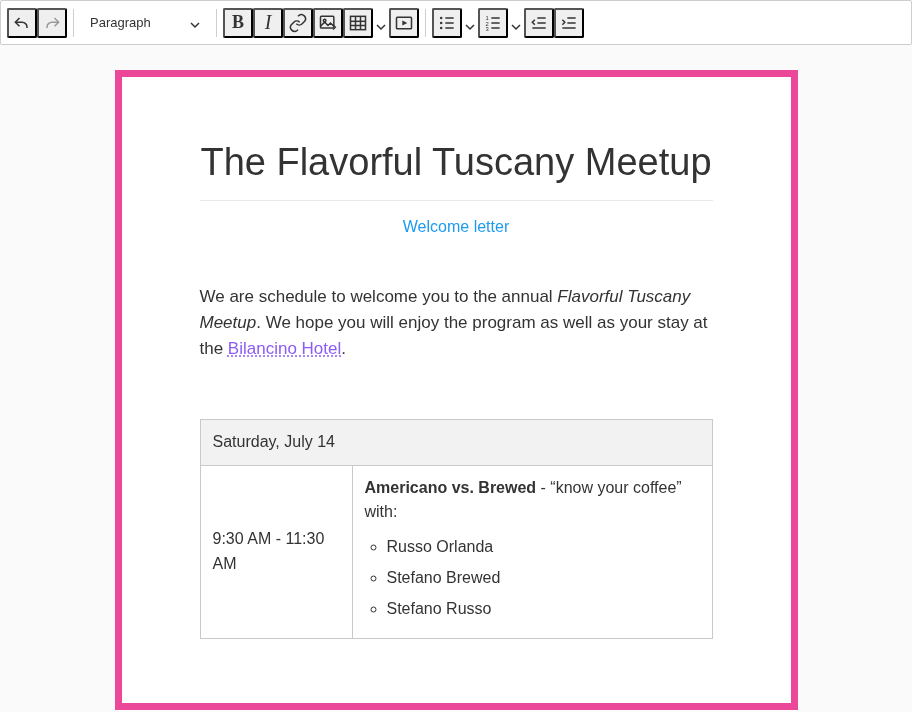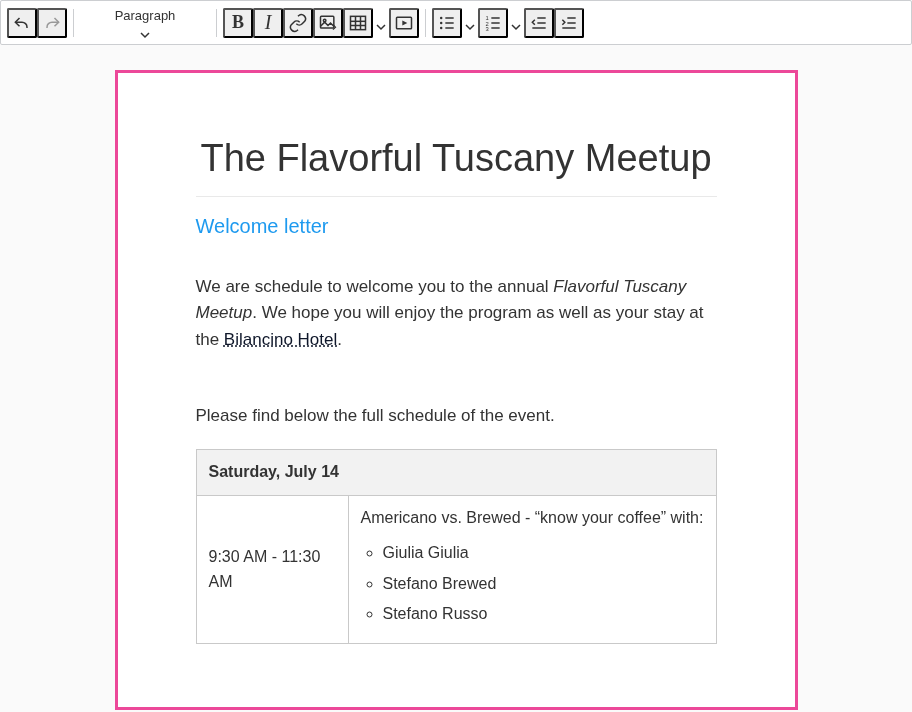--- a/index.html
+++ b/index.html
@@ -66,21 +66,20 @@
       display: flex;
       align-items: center;
       height: 30px;
       padding: 0 10px;
       width: 130px;
       justify-content: space-between;
       cursor: pointer;
       border-radius: 2px;
       font-size: 13px;
       color: #333;
-      flex-direction: column;
     }
     .chev-ico {
       width: 10px;
       height: 10px;
     }
     .chev-ico svg {
       width: 10px;
       height: 10px;
       stroke: #333;
       fill: none;
@@ -89,77 +88,78 @@
     .editor-area {
       padding: 25px 0 0 0;
       height: calc(712px - 45px);
       overflow: hidden;
       display: flex;
       justify-content: center;
     }
     .page {
       width: 683px;
       background: #fff;
-      border: 3px solid #ec4899;
+      border: 7px solid #ec4899;
       padding: 56px 78px 20px 78px;
       font-size: 17px;
       color: #333;
       line-height: 1.55;
       overflow: hidden;
       height: 640px;
     }
     .page h1 {
       text-align: center;
       font-weight: 400;
       font-size: 38px;
       color: #333;
       padding-bottom: 8px;
       border-bottom: 1px solid #e9e9e9;
       margin-bottom: 14px;
     }
     .page h2 {
+      text-align: center;
       font-weight: 400;
-      font-size: 20px;
+      font-size: 16px;
       color: #1e9aef;
-      margin-bottom: 32px;
+      margin-bottom: 44px;
     }
     .page p {
       margin-bottom: 20px;
     }
     .italic { font-style: italic; }
     .page a {
-      color: #0f172a;
+      color: #8b5cf6;
       text-decoration: underline;
       text-decoration-style: dotted;
     }
     .page table {
       width: 100%;
       border-collapse: collapse;
       font-size: 16px;
       margin-top: 6px;
     }
     .page table th,
     .page table td {
       border: 1px solid #c9c9c9;
       padding: 10px 12px;
       text-align: left;
       vertical-align: middle;
     }
     .page table th {
       background: #f2f2f2;
-      font-weight: 700;
+      font-weight: 400;
     }
     .page table td ul {
       margin: 10px 0 6px 22px;
       list-style-type: circle;
     }
     .page table td ul li {
       margin-bottom: 6px;
     }
-    .bold { font-weight: 400; }
+    .bold { font-weight: 700; }
     .time-col { width: 152px; }
     .sched-gap { height: 30px; }
     .bold-char {
       font-family: Georgia, 'Times New Roman', serif;
       font-weight: 700;
       font-size: 18px;
     }
     .italic-char {
       font-family: Georgia, 'Times New Roman', serif;
       font-style: italic;
@@ -302,35 +302,34 @@
     <h1>The Flavorful Tuscany Meetup</h1>
     <h2>Welcome letter</h2>
 
 
     <p>
       <span>We are schedule to welcome you to the annual </span><span class="italic">Flavorful Tuscany Meetup</span><span>. We hope you will enjoy the program as well as your stay at the </span><a href="#">Bilancino Hotel</a><span>.</span>
     </p>
 
     <div class="sched-gap"></div>
 
-    <p>Please find below the full schedule of the event.</p>
 
     <table>
       <thead>
         <tr>
             <th colspan="2">Saturday, July 14</th>
           </tr>
       </thead>
       <tbody>
         <tr>
           <td class="time-col">9:30 AM - 11:30 AM</td>
           <td>
             <span class="bold">Americano vs. Brewed</span><span> - “know your coffee” with:</span>
             <ul>
-              <li>Giulia Giulia</li>
+              <li>Russo Orlanda</li>
               <li>Stefano Brewed</li>
               <li>Stefano Russo</li>
             </ul>
           </td>
         </tr>
 
       </tbody>
     </table>
   </div>
 </div>

